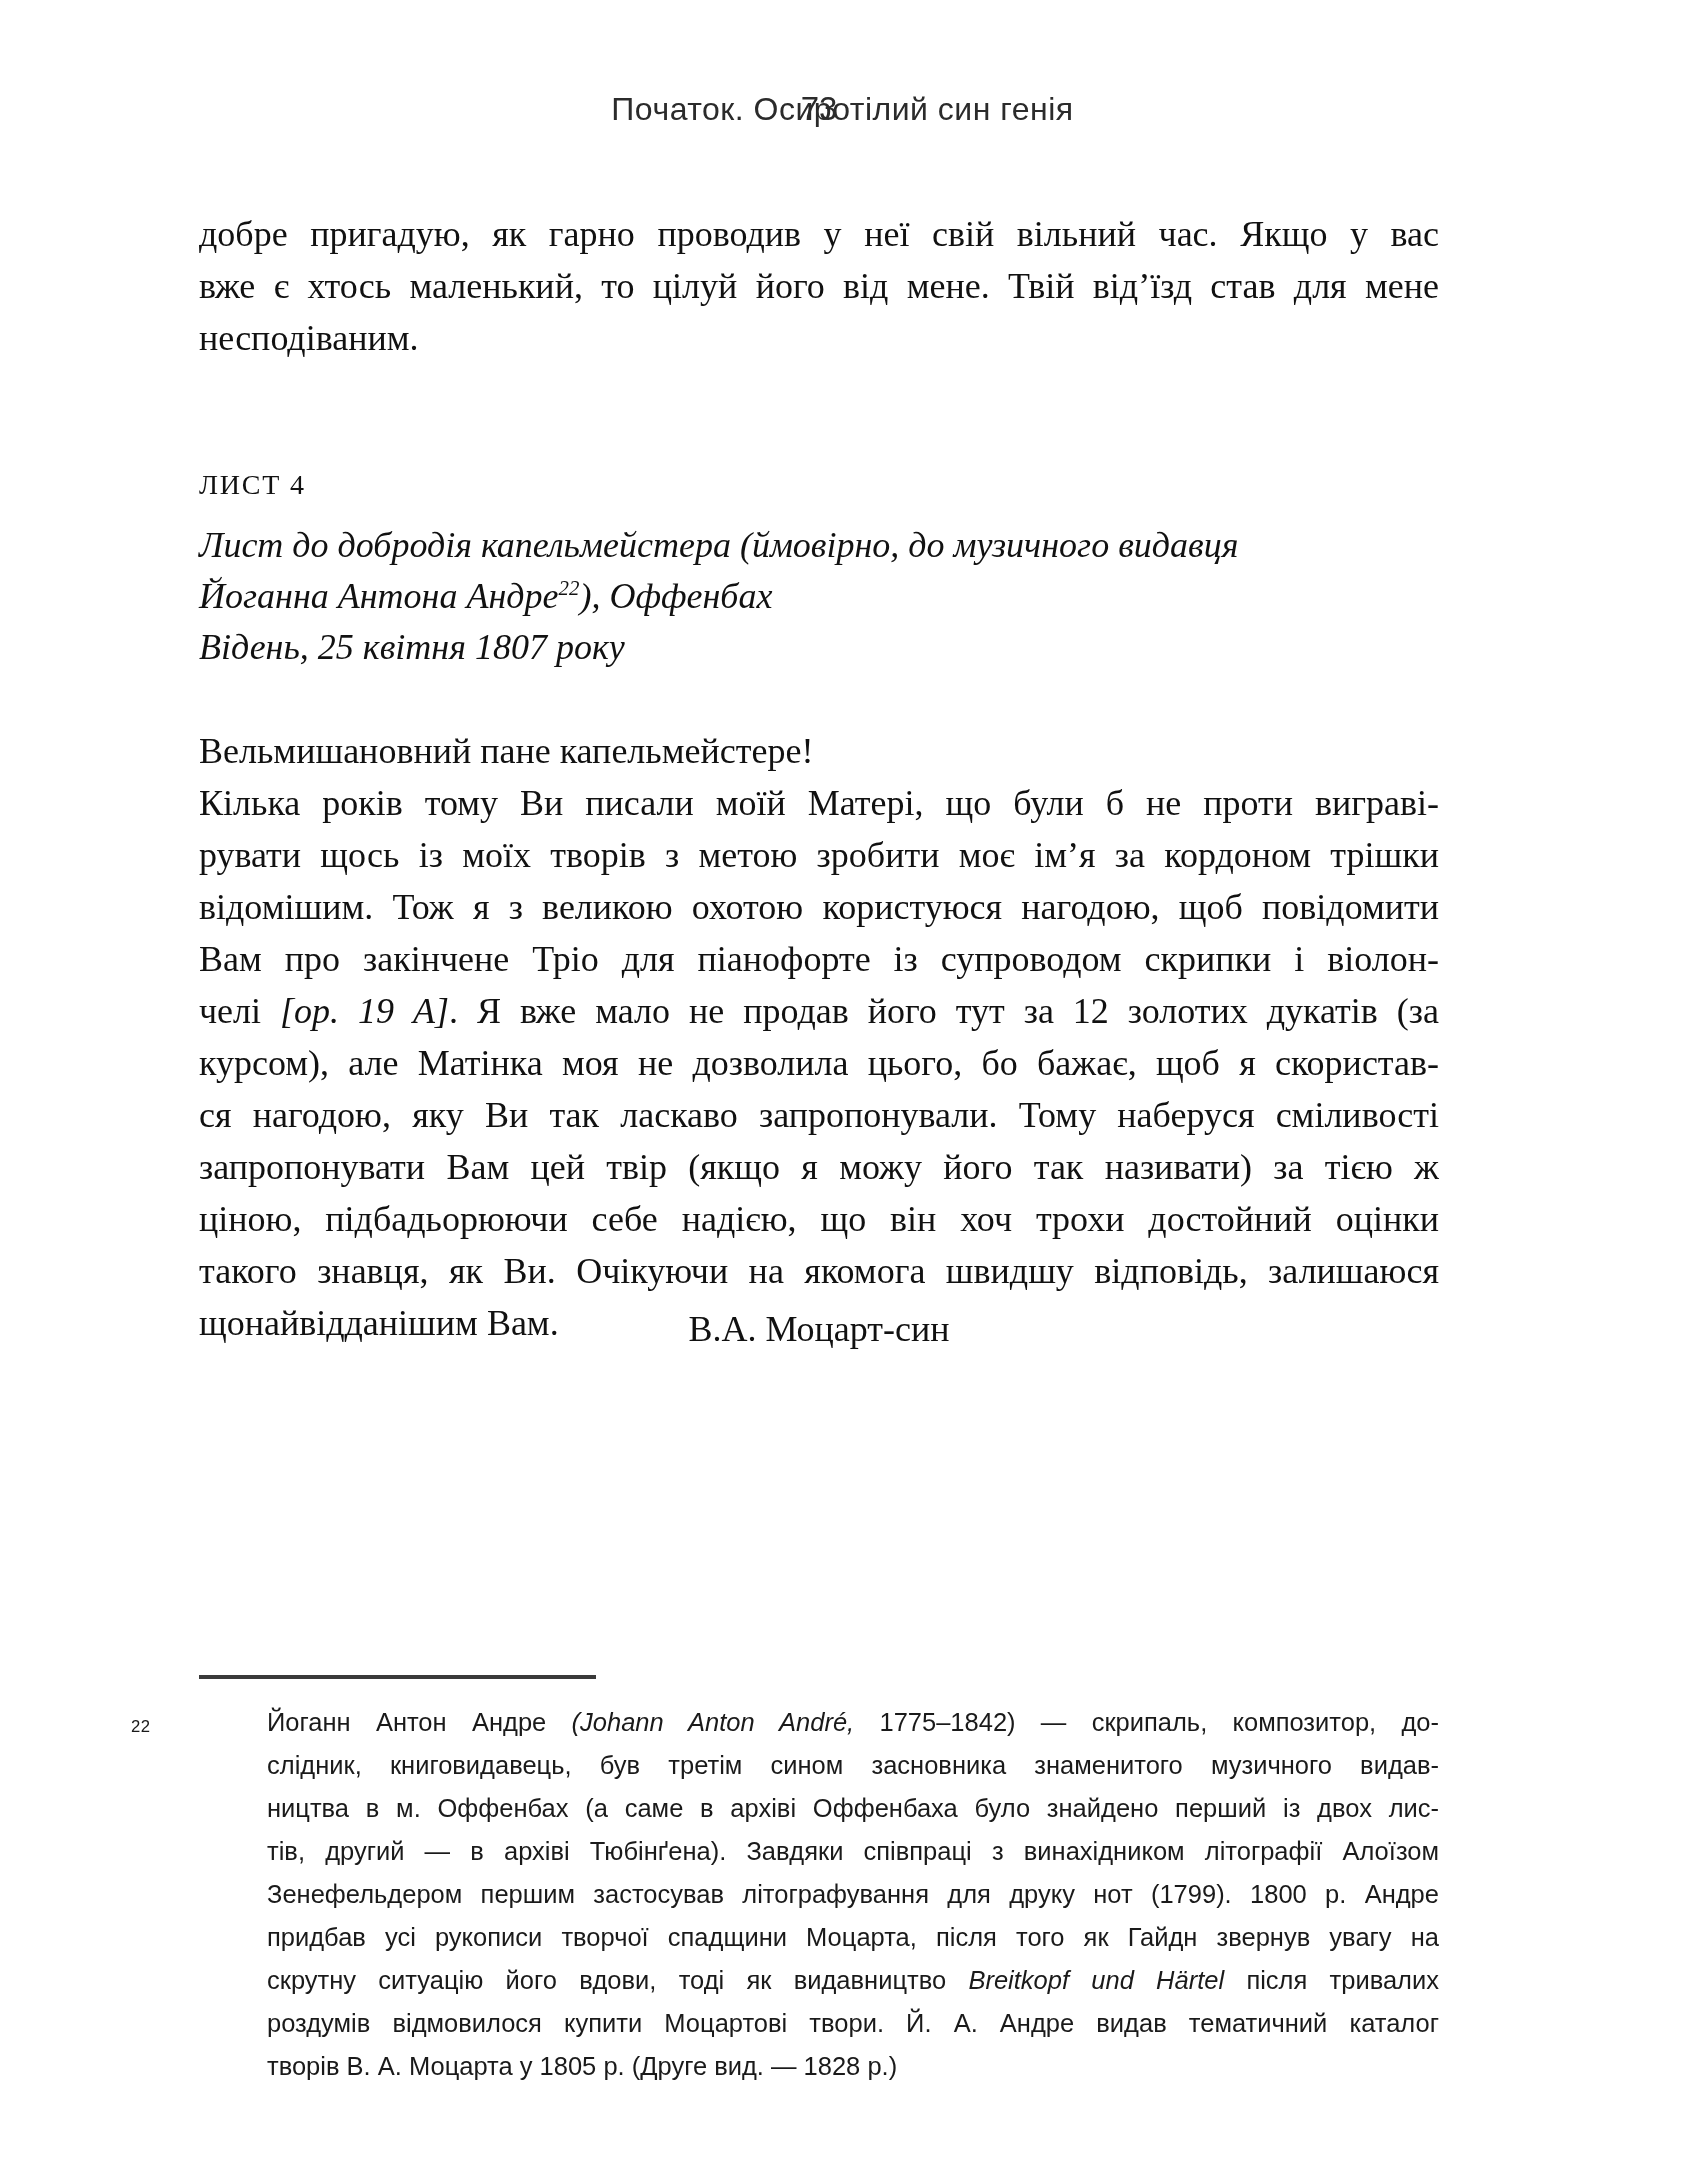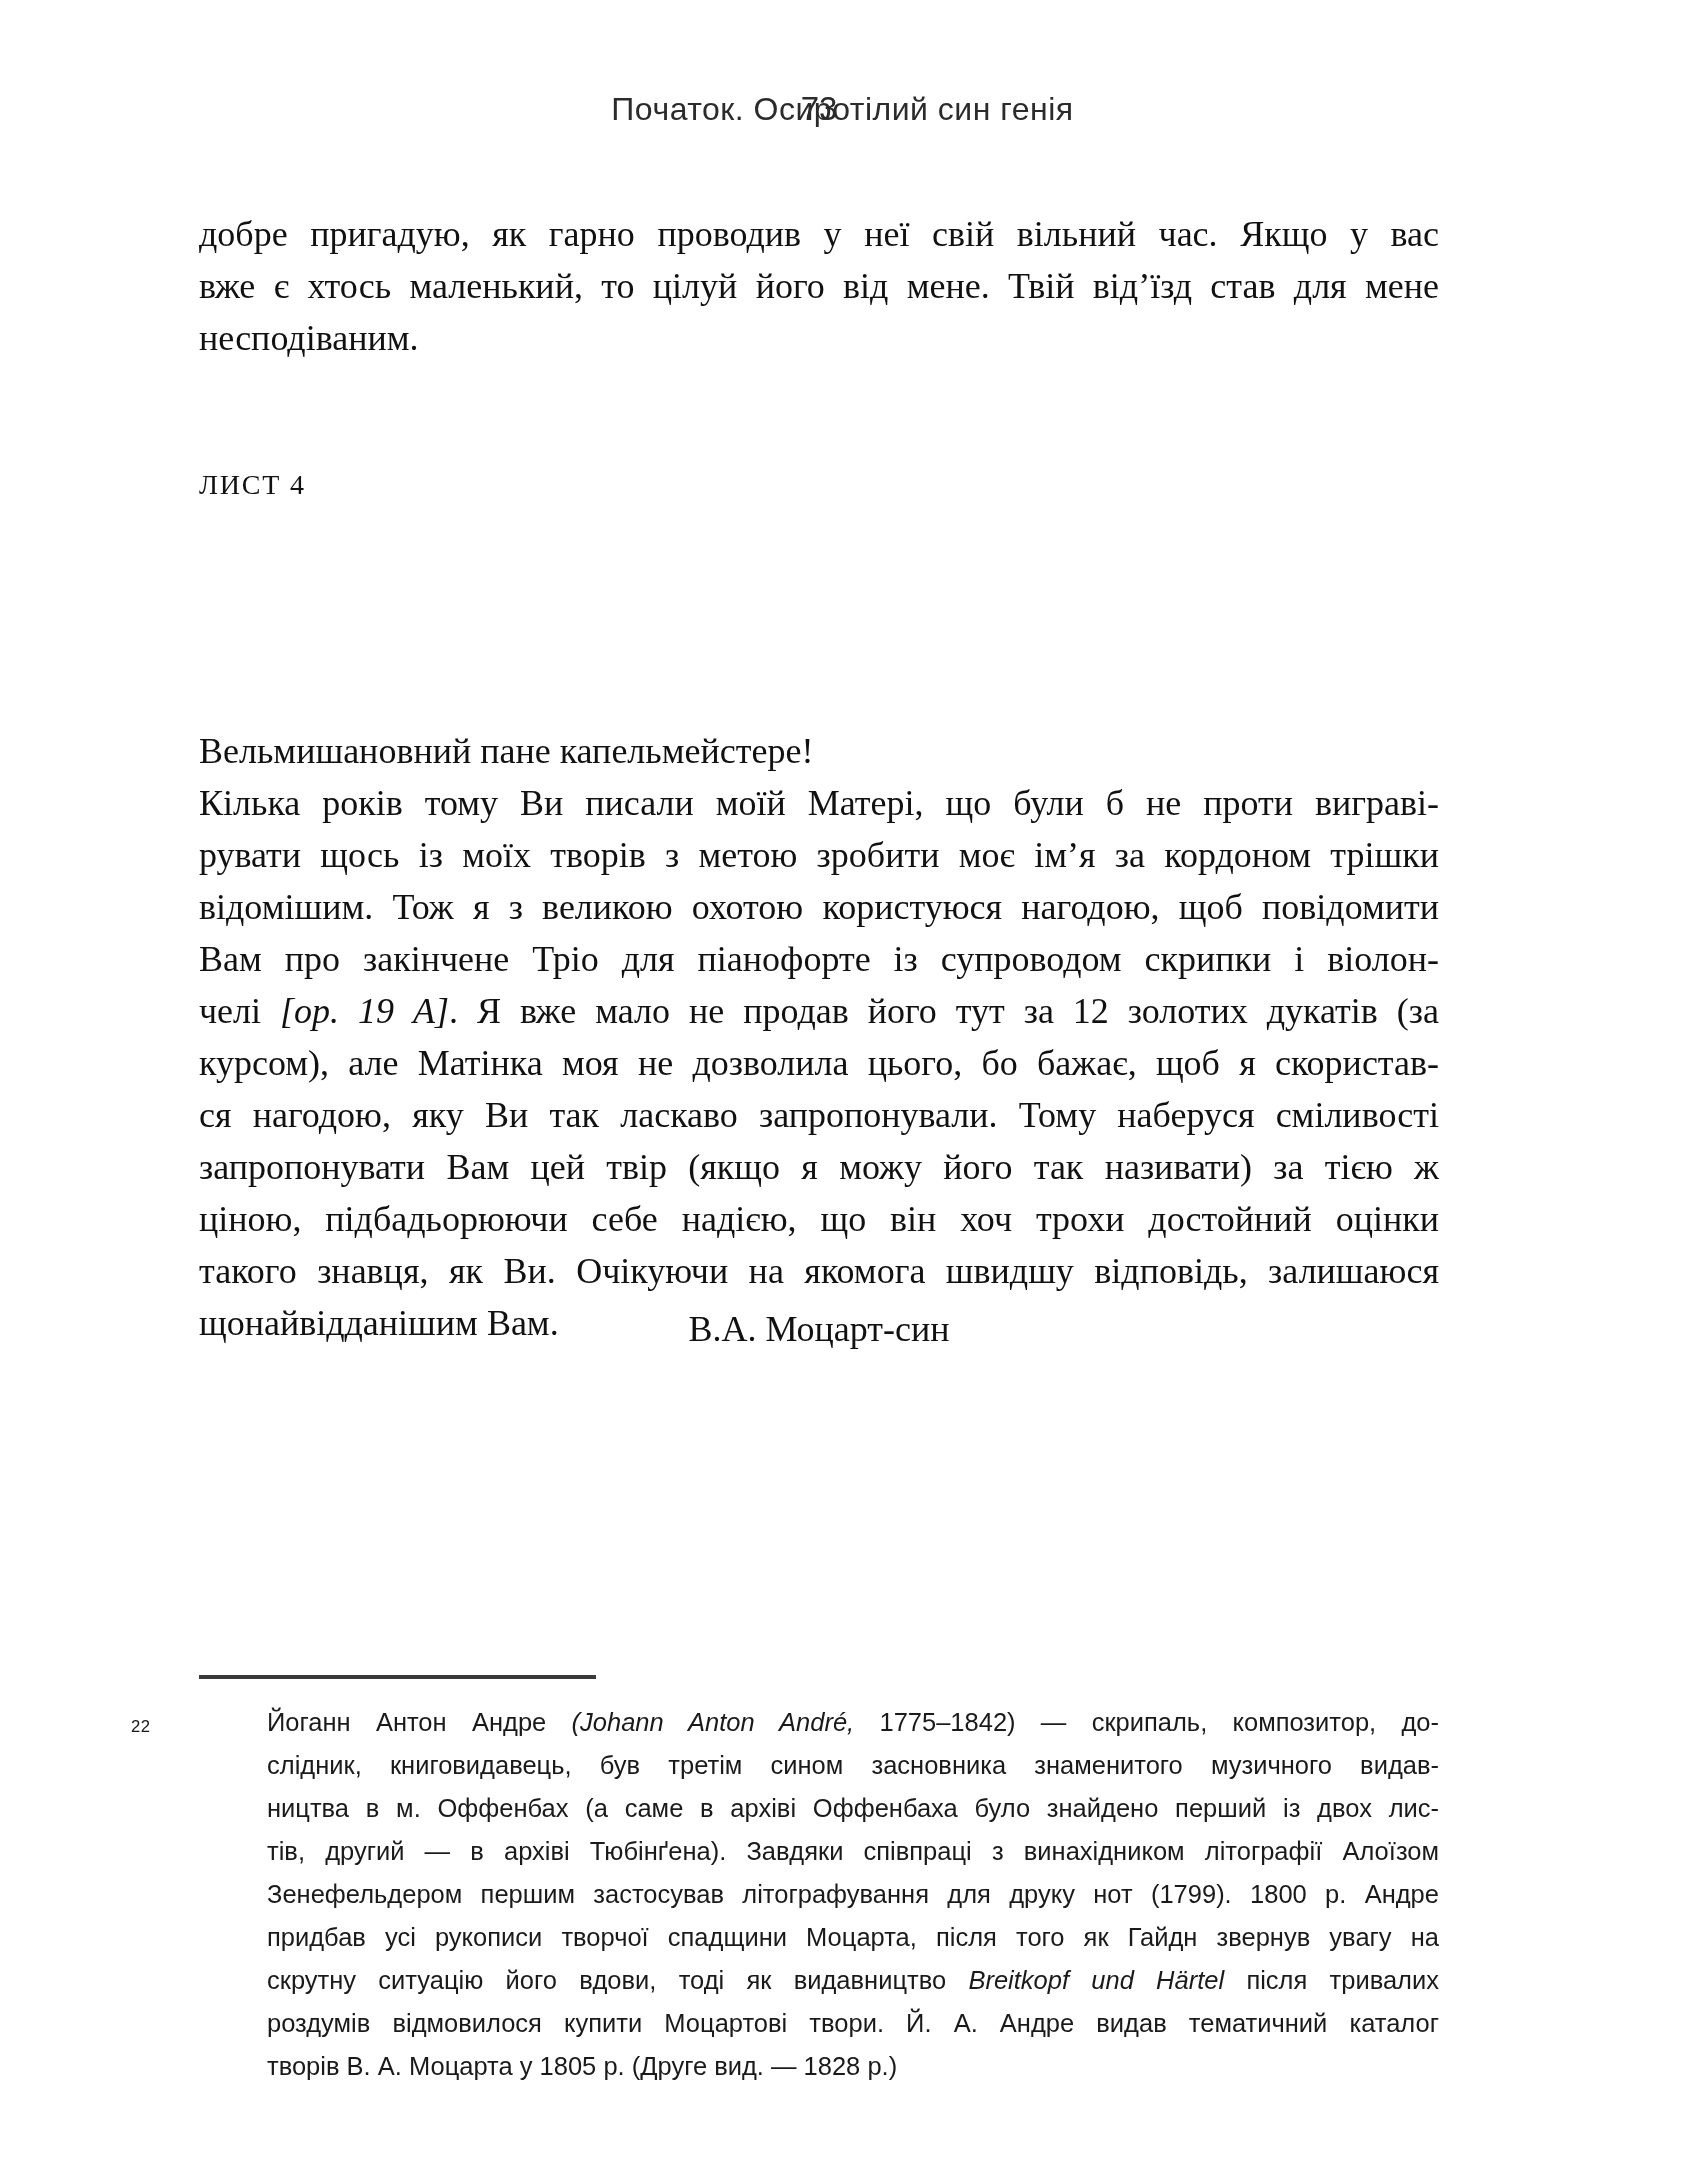--- a/index.html
+++ b/index.html
@@ -108,20 +108,25 @@
   <div class="page-number">73</div>
 
   <div class="column intro">
       <div class="line"><span>добре пригадую, як гарно проводив у неї свій вільний час. Якщо у вас</span></div>
       <div class="line"><span>вже є хтось маленький, то цілуй його від мене. Твій від’їзд став для мене</span></div>
       <div class="line no-stretch"><span>несподіваним.</span></div>
     </div>
 
   <div class="column letter-heading">ЛИСТ 4</div>
 
+  <div class="column letter-subtitle">
+      <div class="line no-stretch"><span class="it">Лист до добродія капельмейстера (ймовірно, до музичного видавця</span></div>
+      <div class="line no-stretch"><span class="it">Йоганна Антона Андре</span><sup class="it">22</sup><span class="it">), Оффенбах</span></div>
+      <div class="line no-stretch"><span class="it">Відень, 25 квітня 1807 року</span></div>
+    </div>
 
   <div class="column letter-body">
       <div class="line no-stretch"><span>Вельмишановний пане капельмейстере!</span></div>
       <div class="line"><span>Кілька років тому Ви писали моїй Матері, що були б не проти виграві-</span></div>
       <div class="line"><span>рувати щось із моїх творів з метою зробити моє ім’я за кордоном трішки</span></div>
       <div class="line"><span>відомішим. Тож я з великою охотою користуюся нагодою, щоб повідомити</span></div>
       <div class="line"><span>Вам про закінчене Тріо для піанофорте із супроводом скрипки і віолон-</span></div>
       <div class="line"><span>челі </span><span class="it">[ор. 19 А]</span><span>. Я вже мало не продав його тут за 12 золотих дукатів (за</span></div>
       <div class="line"><span>курсом), але Матінка моя не дозволила цього, бо бажає, щоб я скористав-</span></div>
       <div class="line"><span>ся нагодою, яку Ви так ласкаво запропонували. Тому наберуся сміливості</span></div>

